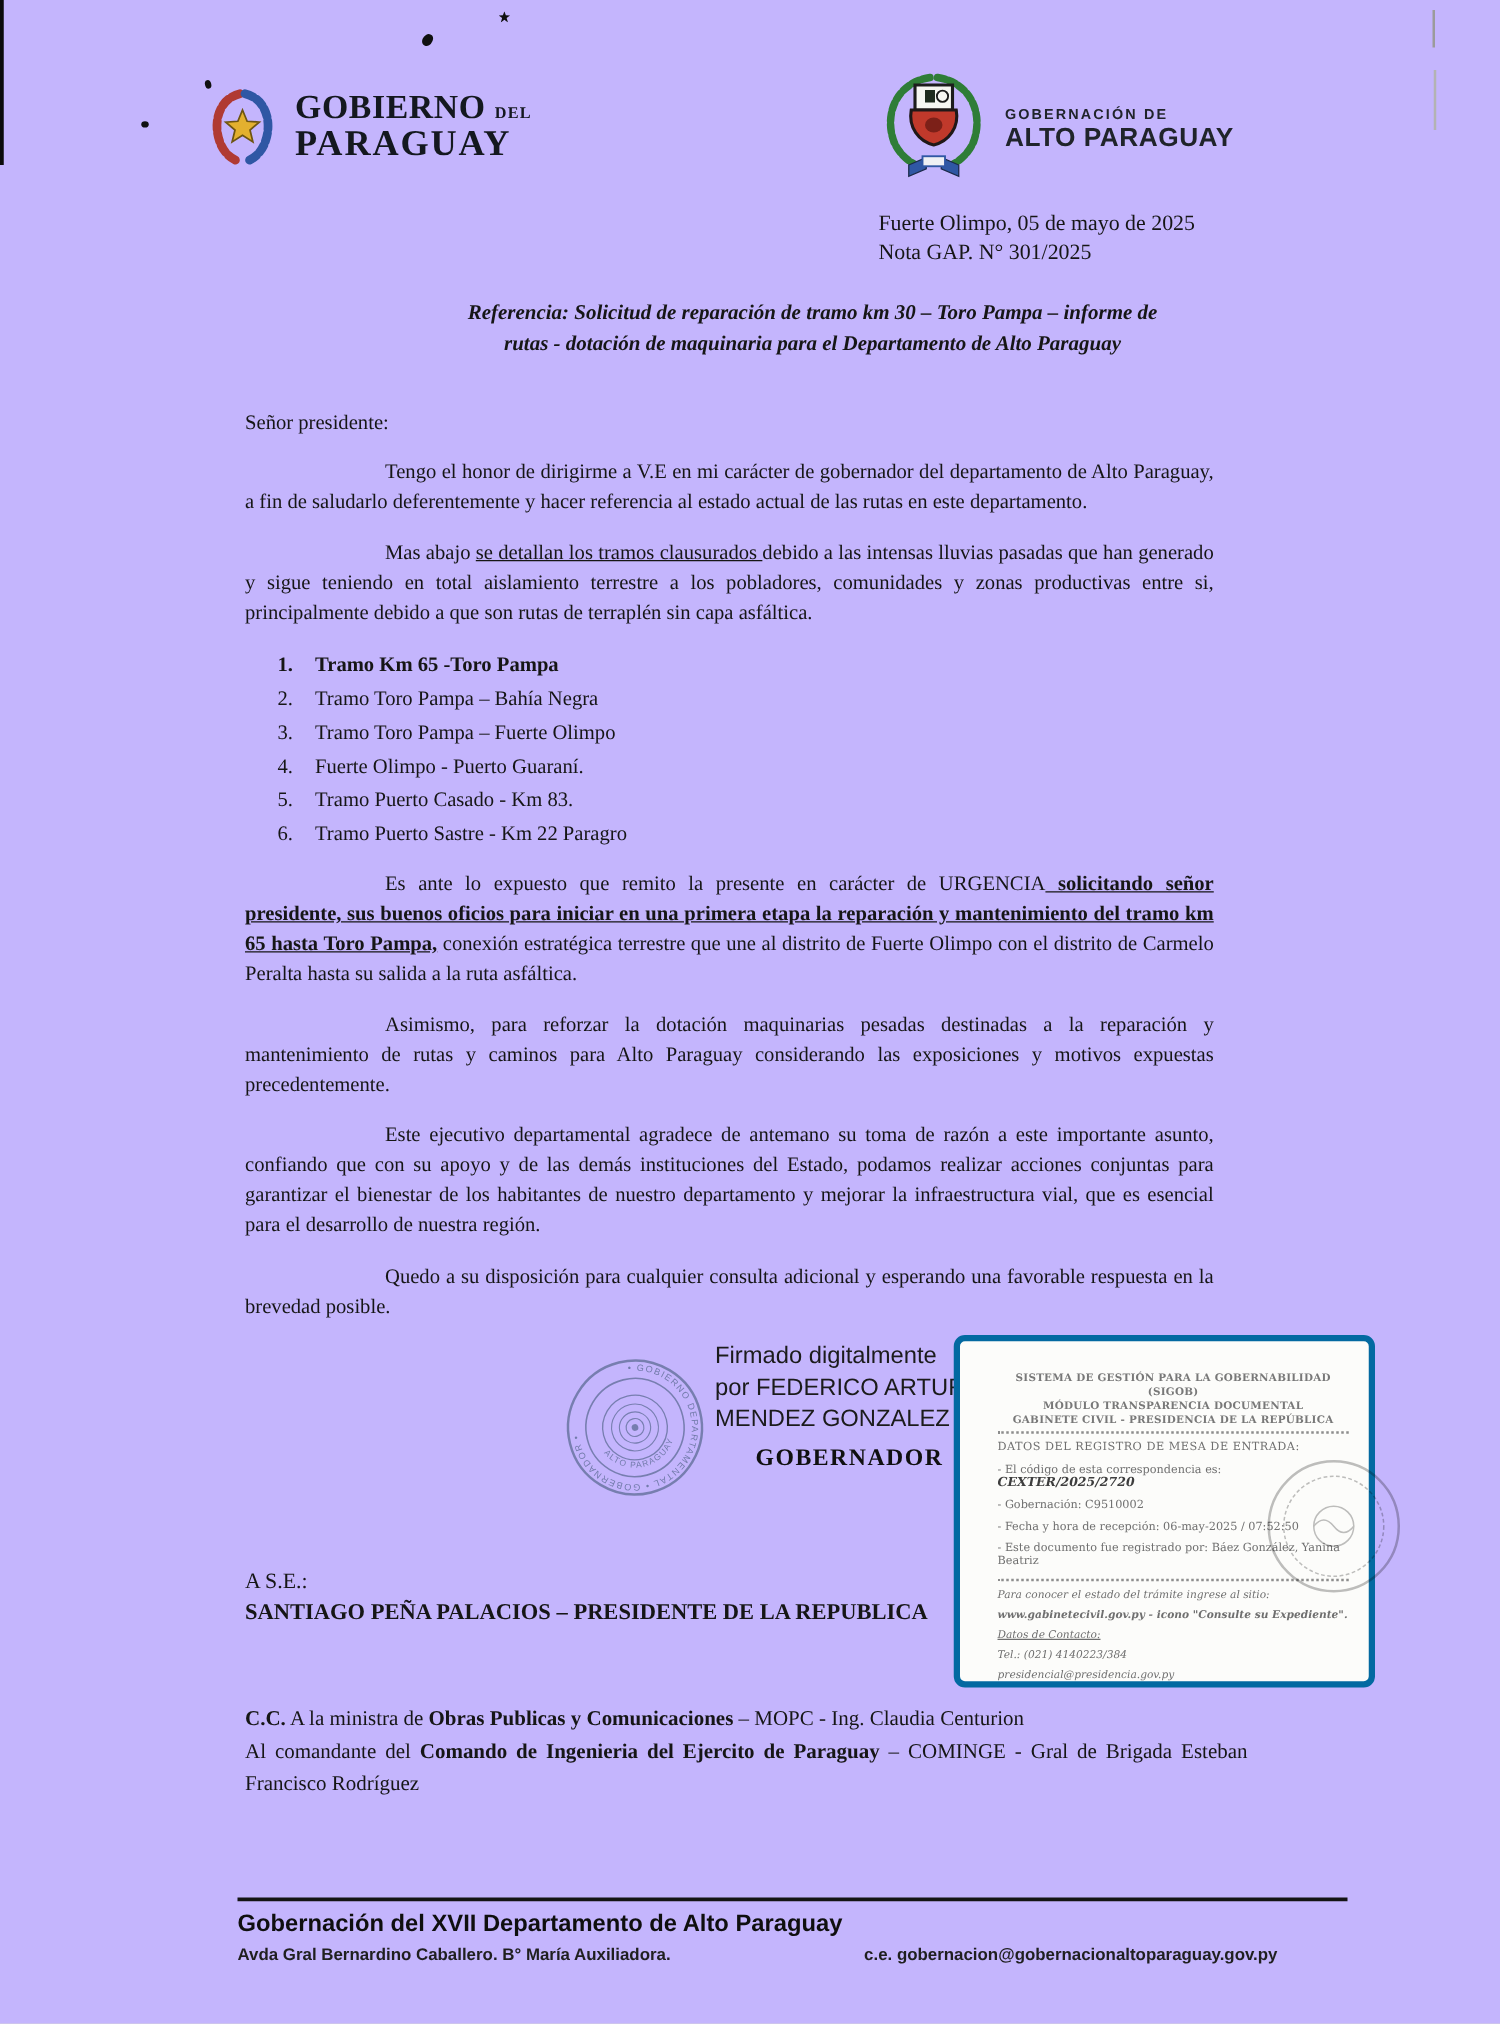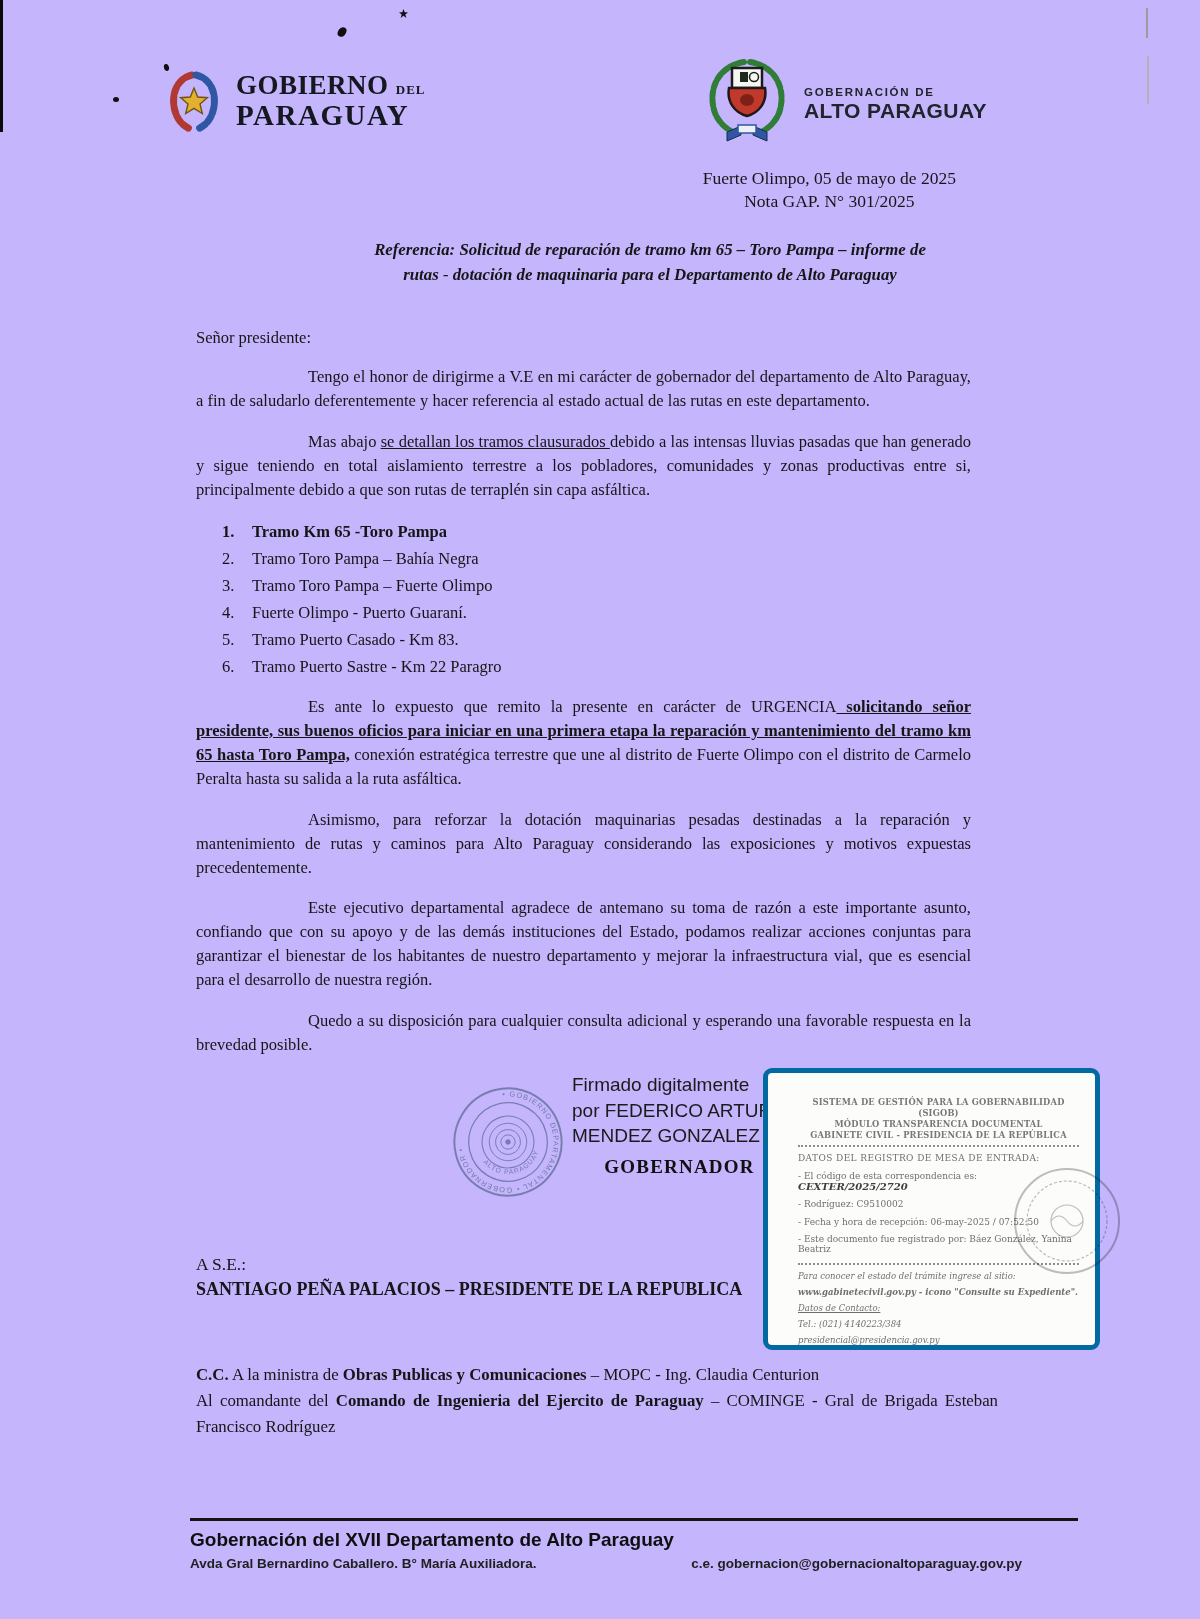--- a/index.html
+++ b/index.html
@@ -25,21 +25,21 @@
   .lp-row1 { font-size:27px; font-weight:bold; letter-spacing:.5px; white-space:nowrap; }
   .lp-small { font-size:13px; font-weight:bold; letter-spacing:1px; }
   .lp-row2 { font-size:29px; font-weight:bold; letter-spacing:1.5px; margin-top:1px; }
 
   .logo-ap { position:absolute; left:694px; top:50px; display:flex; }
   .logo-ap-text { margin-top:36px; margin-left:4px; font-family:"Liberation Sans", sans-serif; color:#20242b; line-height:1.15; }
   .la-row1 { font-size:11.5px; font-weight:bold; letter-spacing:1.7px; white-space:nowrap; }
   .la-row2 { font-size:21px; font-weight:bold; letter-spacing:.4px; white-space:nowrap; }
 
   
-  .date-block { position:absolute; right:244px; top:167px; text-align:center; font-size:17.5px; line-height:23px; }
+  .date-block { position:absolute; right:244px; top:167px; text-align:left; font-size:17.5px; line-height:23px; }
   .reference  { position:absolute; left:330px; top:237px; width:640px; text-align:center;
                 font-style:italic; font-weight:bold; font-size:16.8px; line-height:25px; }
 
   
   .main-body { position:absolute; left:196px; top:326px; width:775px;
                font-size:16.5px; line-height:24px; text-align:justify; }
   .salutation { text-indent:0; }
   .para { margin-top:15px; text-indent:112px; }
   .u  { text-decoration:underline; }
   .bu { font-weight:bold; text-decoration:underline; }
@@ -132,21 +132,21 @@
       <div class="la-row2">ALTO PARAGUAY</div>
     </div>
   </div>
 
   <div class="date-block">
     <div>Fuerte Olimpo, 05 de mayo de 2025</div>
     <div>Nota GAP. N° 301/2025</div>
   </div>
 
   <div class="reference">
-    <div>Referencia: Solicitud de reparación de tramo km 65 – Toro Pampa – informe de</div>
+    <div>Referencia: Solicitud de reparación de tramo km 30 – Toro Pampa – informe de</div>
     <div>rutas -  dotación de maquinaria para el Departamento de Alto Paraguay</div>
   </div>
 
   <div class="main-body">
     <div class="salutation">Señor presidente:</div>
 
     <p class="para"><span>Tengo el honor de dirigirme a V.E en mi carácter de gobernador del departamento de Alto Paraguay, a fin de saludarlo deferentemente y hacer referencia al estado actual de las rutas en este departamento.</span></p>
 
     <p class="para"><span>Mas abajo </span><span class="u">se detallan los tramos clausurados </span><span>debido a las intensas lluvias pasadas que han generado y sigue teniendo en total aislamiento terrestre a los pobladores, comunidades y zonas productivas entre si, principalmente debido a que son rutas de terraplén sin capa asfáltica.</span></p>
 
@@ -220,21 +220,21 @@
 
   <div class="registry">
     <div class="reg-head">
       <div>SISTEMA DE GESTIÓN PARA LA GOBERNABILIDAD (SIGOB)</div>
       <div>MÓDULO TRANSPARENCIA DOCUMENTAL</div>
       <div>GABINETE CIVIL - PRESIDENCIA DE LA REPÚBLICA</div>
     </div>
     <hr class="reg-sep">
     <div class="reg-section">DATOS DEL REGISTRO DE MESA DE ENTRADA:</div>
     <div class="reg-item"><span>- El código de esta correspondencia es: </span><span class="reg-code-value">CEXTER/2025/2720</span></div>
-    <div class="reg-item">- Rodríguez: C9510002</div>
+    <div class="reg-item">- Gobernación: C9510002</div>
     <div class="reg-item">- Fecha y hora de recepción: 06-may-2025 / 07:52:50</div>
     <div class="reg-item">- Este documento fue registrado por: Báez González, Yanina Beatriz</div>
     <hr class="reg-sep" style="margin-top:9px">
     <div class="reg-info">Para conocer el estado del trámite ingrese al sitio:</div>
     <div class="reg-info reg-www">www.gabinetecivil.gov.py - icono "Consulte su Expediente".</div>
     <div class="reg-info reg-contact">Datos de Contacto:</div>
     <div class="reg-info">Tel.: (021) 4140223/384</div>
     <div class="reg-info">presidencial@presidencia.gov.py</div>
     <svg class="reg-stamp" viewBox="0 0 112 112">
       <g stroke="#8a8a8a" fill="none">

